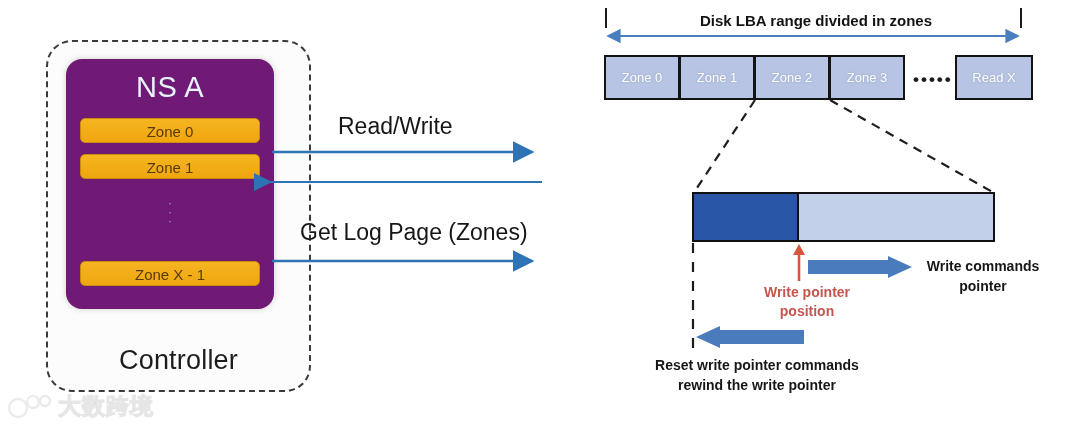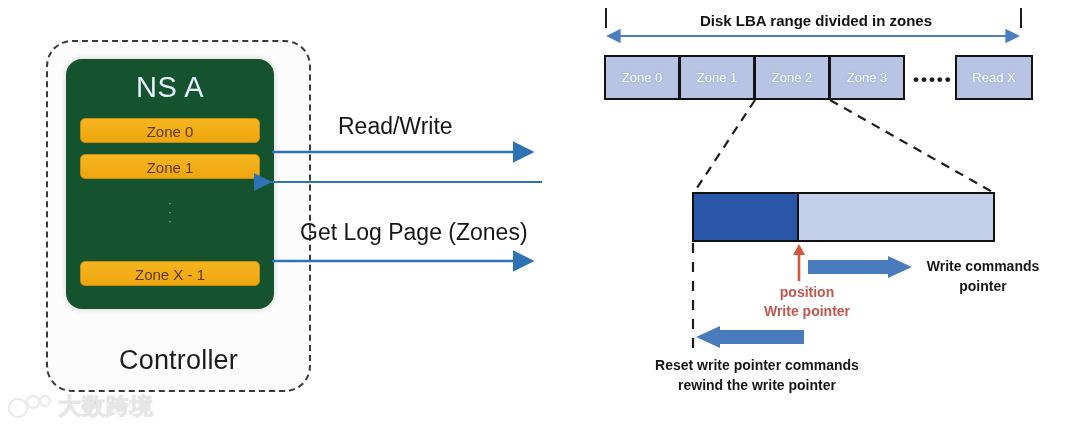--- a/index.html
+++ b/index.html
@@ -14,21 +14,21 @@
     position:absolute;left:0;top:0;width:265px;height:352px;
     border:2px dashed #3a3a3a;border-radius:26px;background:#fcfcfc;
     box-sizing:border-box;
   }
   #controller-label{
     position:absolute;left:0;top:305px;width:265px;text-align:center;
     font-size:27px;color:#1d1d1d;letter-spacing:.2px;
   }
   #ns-box{
     position:absolute;left:20px;top:19px;width:208px;height:250px;
-    background:#14532d;border-radius:16px;
+    background:#701a75;border-radius:16px;
     box-shadow:0 0 6px rgba(0,0,0,.18);
   }
   #ns-title{
     position:absolute;left:0;top:12px;width:208px;text-align:center;
     font-size:29px;color:#e8f3ff;letter-spacing:.5px;
   }
   .zone-bar{
     position:absolute;left:14px;width:180px;height:25px;
     background:linear-gradient(180deg,#f5b521 0%,#efa60f 100%);
     border:1px solid #c98b0c;border-radius:5px;
@@ -164,22 +164,22 @@
   <svg class="abs" style="left:688px;top:243px;" width="10" height="110">
     <line x1="5" y1="0" x2="5" y2="108" stroke="#1c1c1c" stroke-width="2.2" stroke-dasharray="10 9"></line>
   </svg>
 
   <svg class="abs" style="left:788px;top:243px;" width="22" height="40">
     <line x1="11" y1="38" x2="11" y2="9" stroke="#d4573c" stroke-width="2.6"></line>
     <path d="M11,1 L17,12 L5,12 z" fill="#d4573c"></path>
   </svg>
 
   <div class="abs" id="wp-label">
+    <div>Write pointer</div>
     <div>position</div>
-    <div>Write pointer</div>
   </div>
 
   <svg class="abs" style="left:808px;top:256px;" width="105" height="22">
     <path d="M0,4 L80,4 L80,0 L104,11 L80,22 L80,18 L0,18 z" fill="#4a7cbd"></path>
   </svg>
 
   <div class="abs" id="advance-label">
     <div>Write commands</div>
     <div>pointer</div>
   </div>

